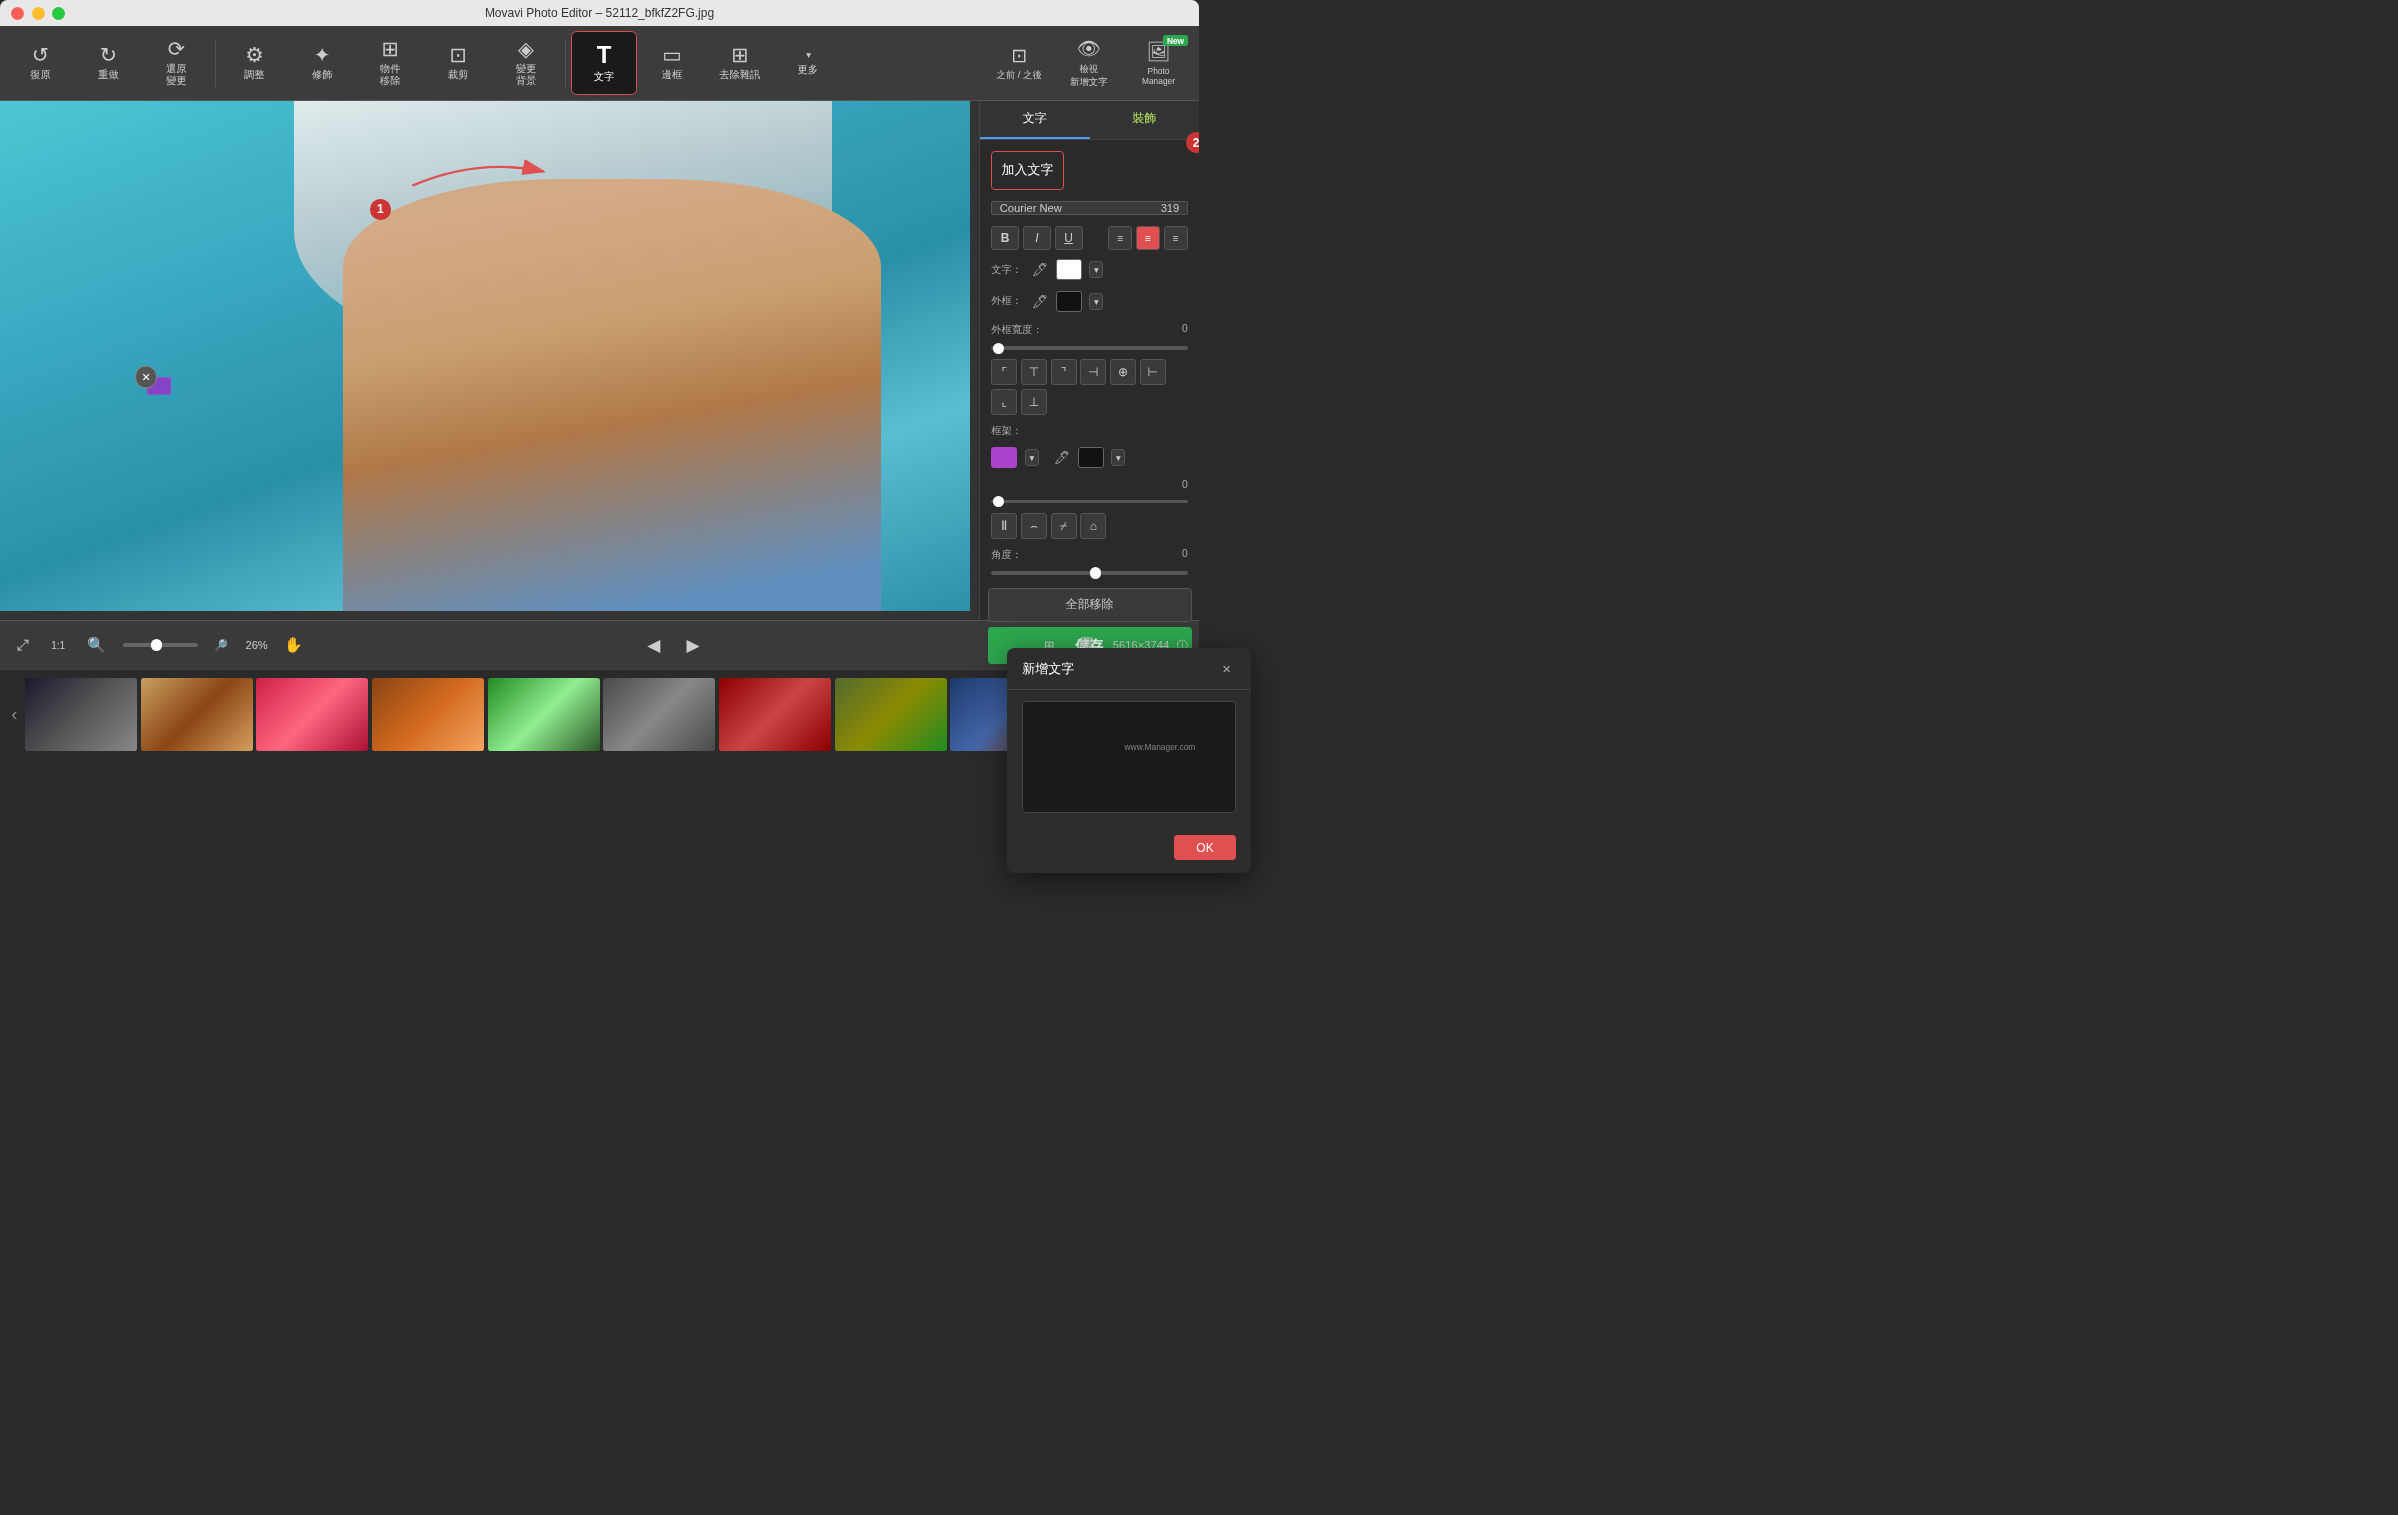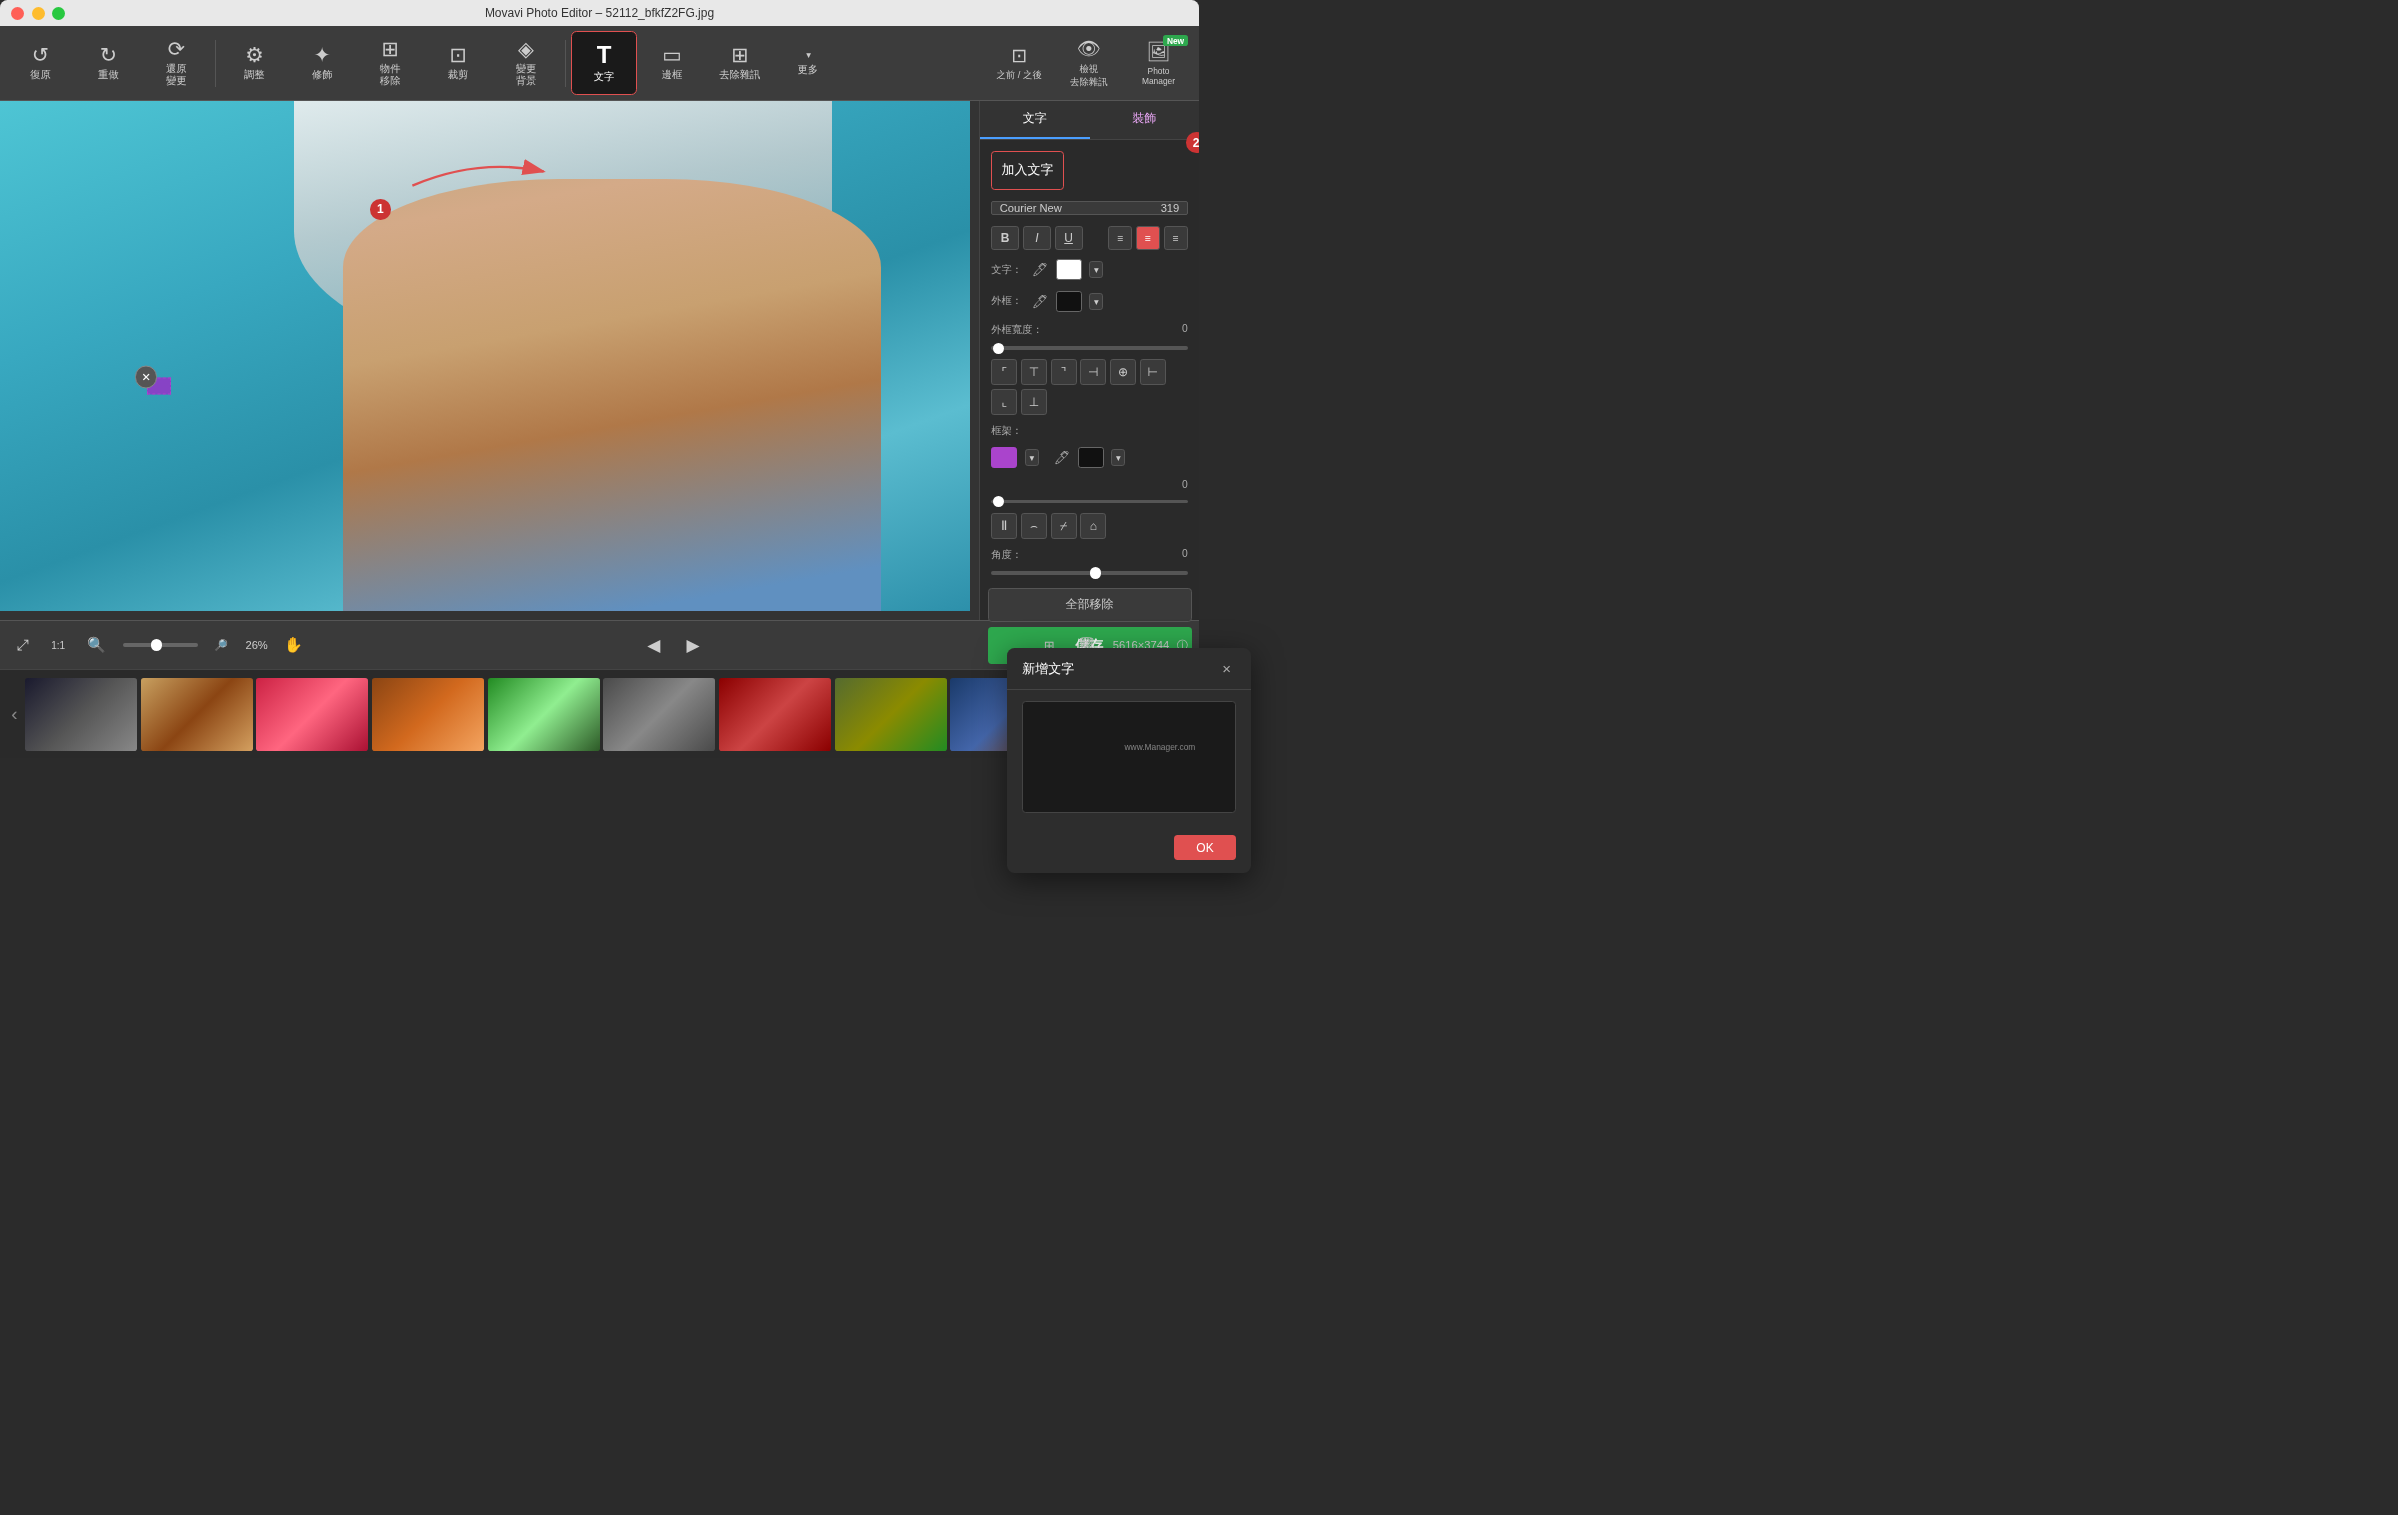--- a/index.html
+++ b/index.html
@@ -182,21 +182,21 @@
     .panel-tabs {
       display: flex;
       background: #333;
       border-bottom: 0.9px solid #444;
     }
     .panel-tab {
       flex: 1;
       padding: 9.4px;
       text-align: center;
       font-size: 12px;
-      color: #f0abfc;
+      color: #bef264;
       cursor: pointer;
       border-bottom: 2.8px solid transparent;
     }
     .panel-tab.active {
       color: white;
       border-bottom: 2.8px solid #4a9eff;
     }
 
     .add-text-btn {
       margin: 11.2px;
@@ -675,21 +675,21 @@
   </div>
 
   <div class="right-tools">
     <button class="right-tool-btn">
       <span style="font-size:19px;">⊡</span>
       <span style="font-size:9.4px;color:#ccc;text-align:center;">之前 / 之後</span>
     </button>
     <button class="right-tool-btn">
       <span style="font-size:19px;">👁</span>
       <span style="font-size:9.4px;color:#ccc;text-align:center;white-space:pre-line;">檢視
-去除雜訊</span>
+新增文字</span>
     </button>
     <button class="right-tool-btn" style="position:relative;">
       <span style="font-size:19px;">🖼</span>
       <span style="font-size:8.4px;color:#ccc;text-align:center;white-space:pre-line;">Photo
 Manager</span>
       <span class="photo-manager-badge">New</span>
     </button>
   </div>
 </div>
 

